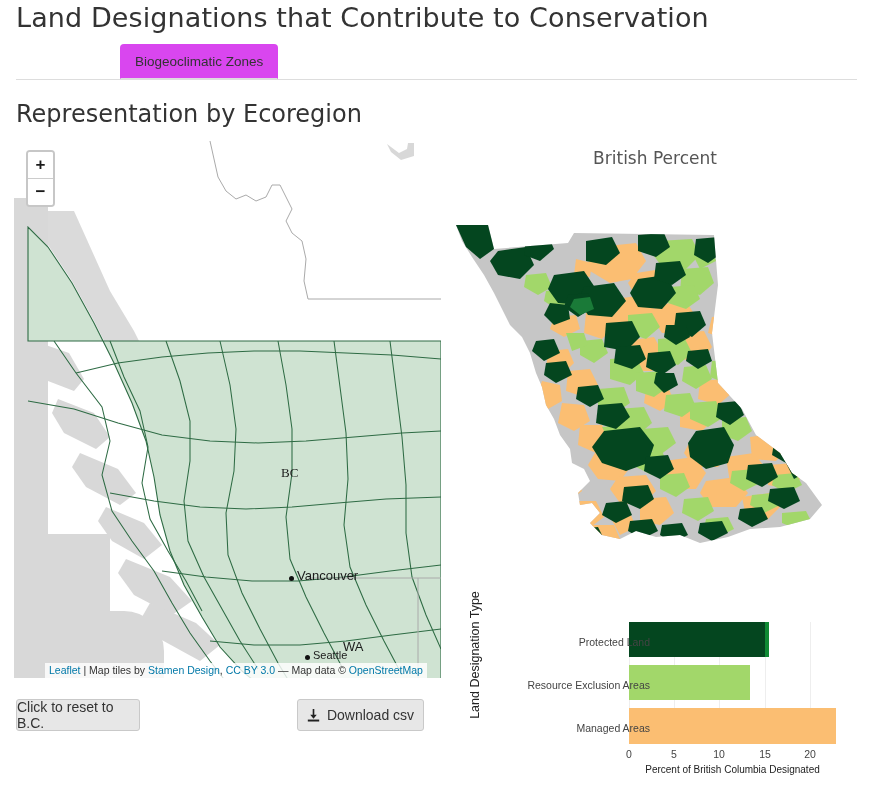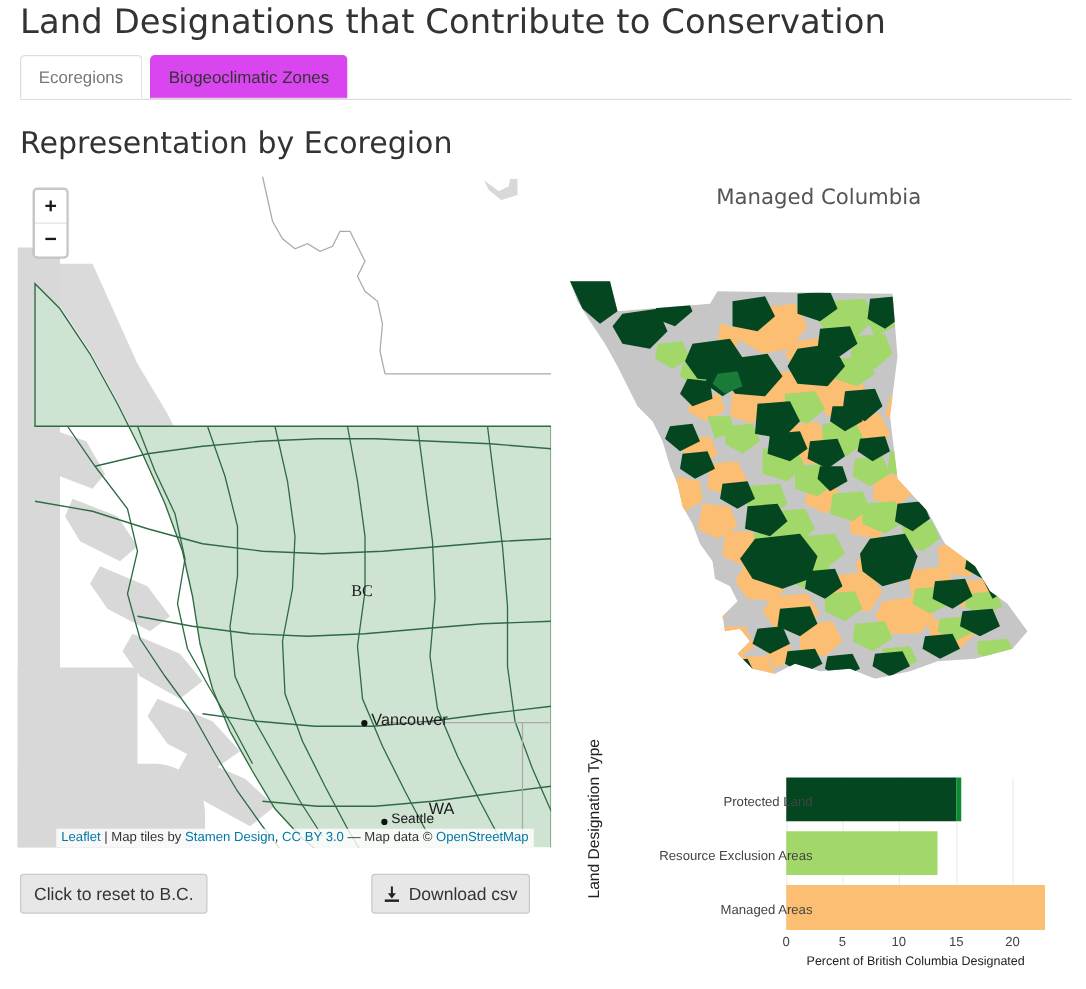--- a/index.html
+++ b/index.html
@@ -75,21 +75,21 @@
   .attrib a{color:#0078a8;text-decoration:none;cursor:pointer;}
   .tile-artifact{position:absolute;right:24px;top:2px;width:30px;height:22px;}
 
   
   .btn{
     position:absolute;box-sizing:border-box;background:#e7e7e7;
     border:1px solid #c9c9c9;border-radius:3px;color:#333;font-size:14px;
     display:flex;align-items:center;justify-content:center;gap:7px;cursor:pointer;
     font-family:"Liberation Sans", sans-serif;
   }
-  #reset-btn{left:16px;top:699px;width:150px;height:32px;}
+  #reset-btn{left:16px;top:699px;width:124px;height:32px;}
   #csv-btn{left:297px;top:699px;width:127px;height:32px;}
 
   
   .bc-title{
     position:absolute;left:450px;top:148px;width:410px;text-align:center;
     font-size:17px;color:#555;font-family:"DejaVu Sans", sans-serif;
   }
   .bcmap{position:absolute;left:450px;top:213px;width:412px;height:350px;}
 
   
@@ -116,23 +116,20 @@
   }
 </style>
 </head>
 <body>
 
 <div class="page">
 
   <div class="page-title">Land Designations that Contribute to Conservation</div>
 
   <div class="tabstrip">
-    <div class="tab active">
-      <span>Ecoregions</span>
-    </div>
     <div class="tab inactive">
       <span>Biogeoclimatic Zones</span>
     </div>
   </div>
 
   <div class="section-title">Representation by Ecoregion</div>
 
   <div class="leaflet">
     <div class="leaflet-ocean"></div>
 
@@ -210,21 +207,21 @@
     <span>Click to reset to B.C.</span>
   </div>
   <div class="btn" id="csv-btn">
     <svg width="13" height="13" viewBox="0 0 16 16">
       <path d="M7 0h2v7h3l-4 5-4-5h3z" fill="#222"></path>
       <rect x="1" y="13" width="14" height="2.4" fill="#222"></rect>
     </svg>
     <span>Download csv</span>
   </div>
 
-  <div class="bc-title">Managed Columbia</div>
+  <div class="bc-title">British Percent</div>
 
   <div class="bcmap">
     <svg viewBox="0 0 412 350" width="412" height="350">
       <defs>
         <clipPath id="bcClip">
           <path d="M6,12 L38,12 L44,36 L118,30 L124,20 L264,22 L268,72 L262,120 L268,170
                    L292,196 L306,222 L330,240 L342,260 L356,270 L372,292 L360,306 L330,314
                    L300,316 L278,324 L250,330 L230,322 L206,324 L186,318 L170,326 L152,322
                    L140,310 L150,300 L142,290 L130,292 L128,280 L140,268 L134,256 L122,250
                    L120,236 L110,222 L104,206 L96,192 L92,174 L86,160 L80,140 L72,124

